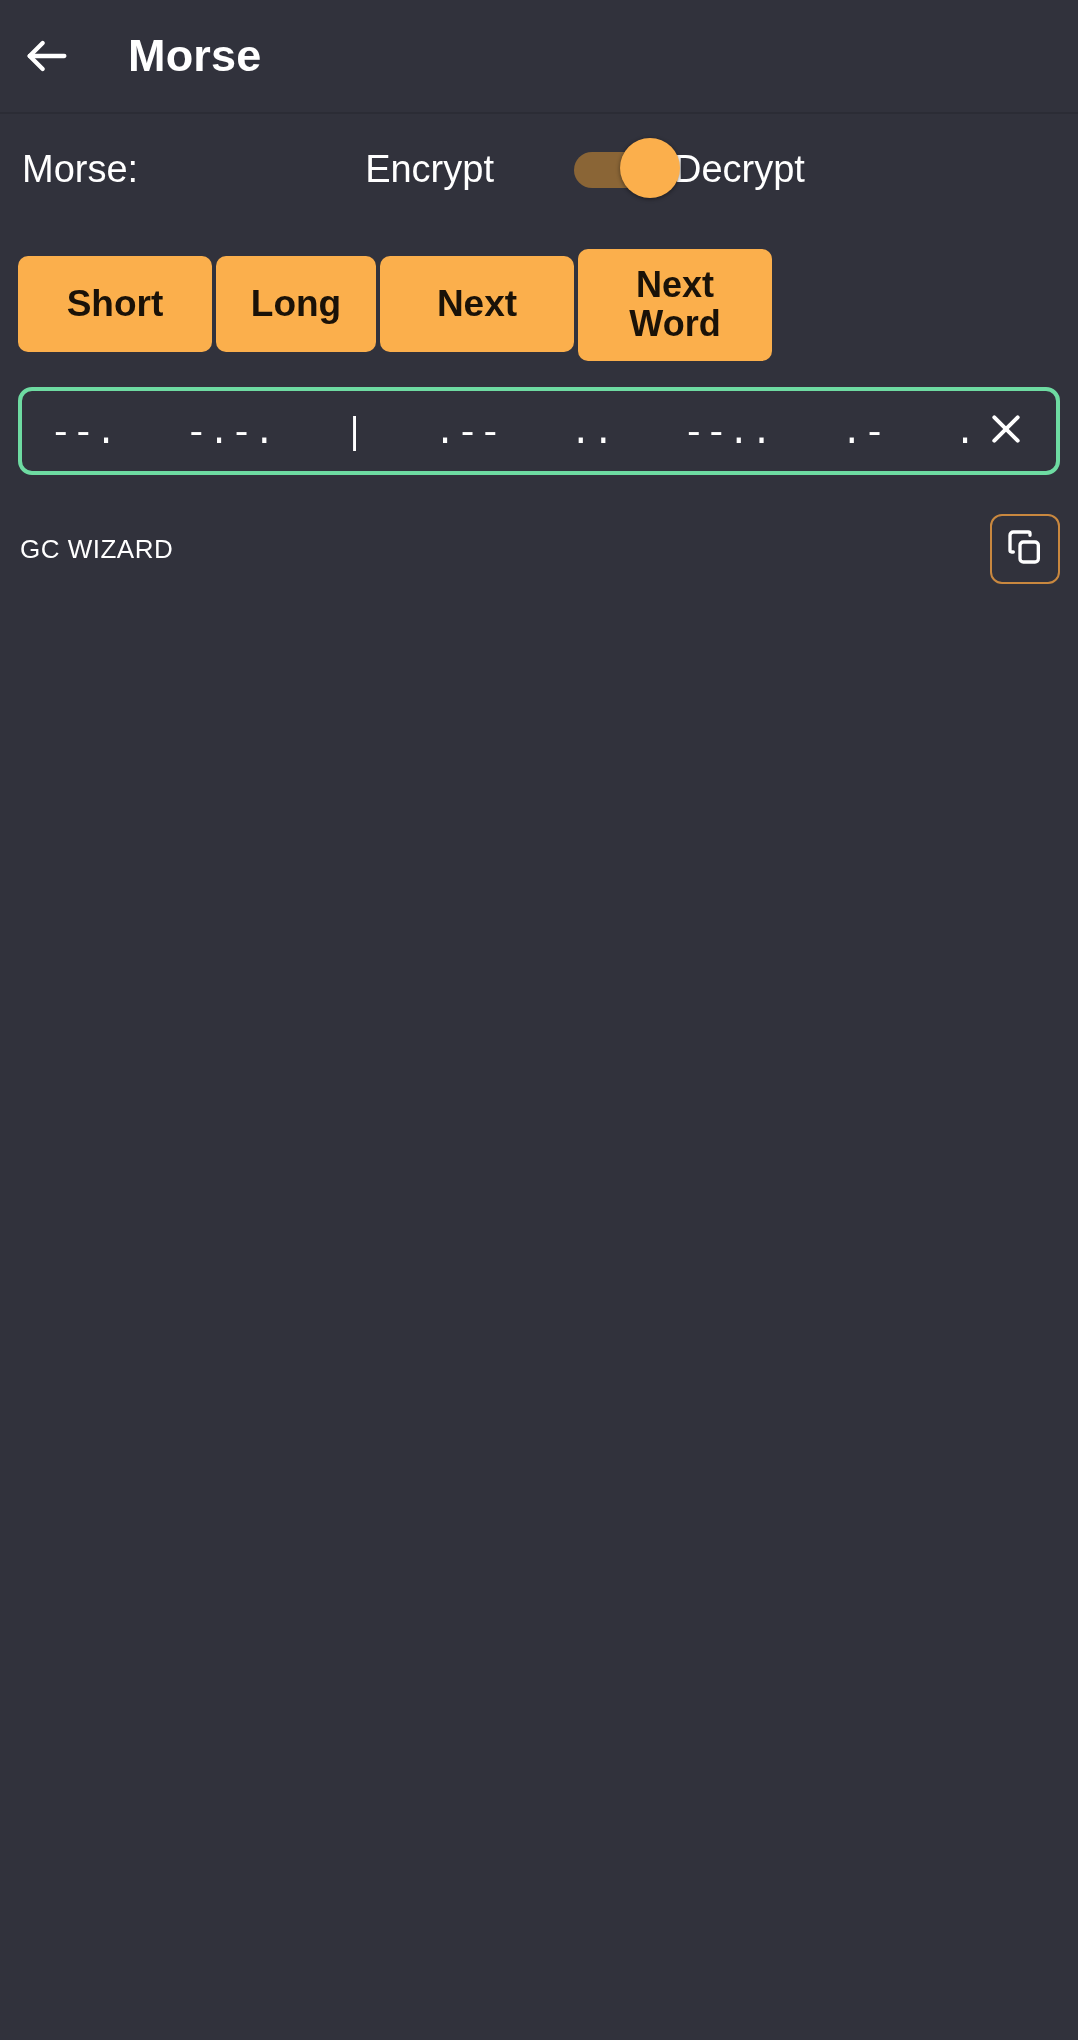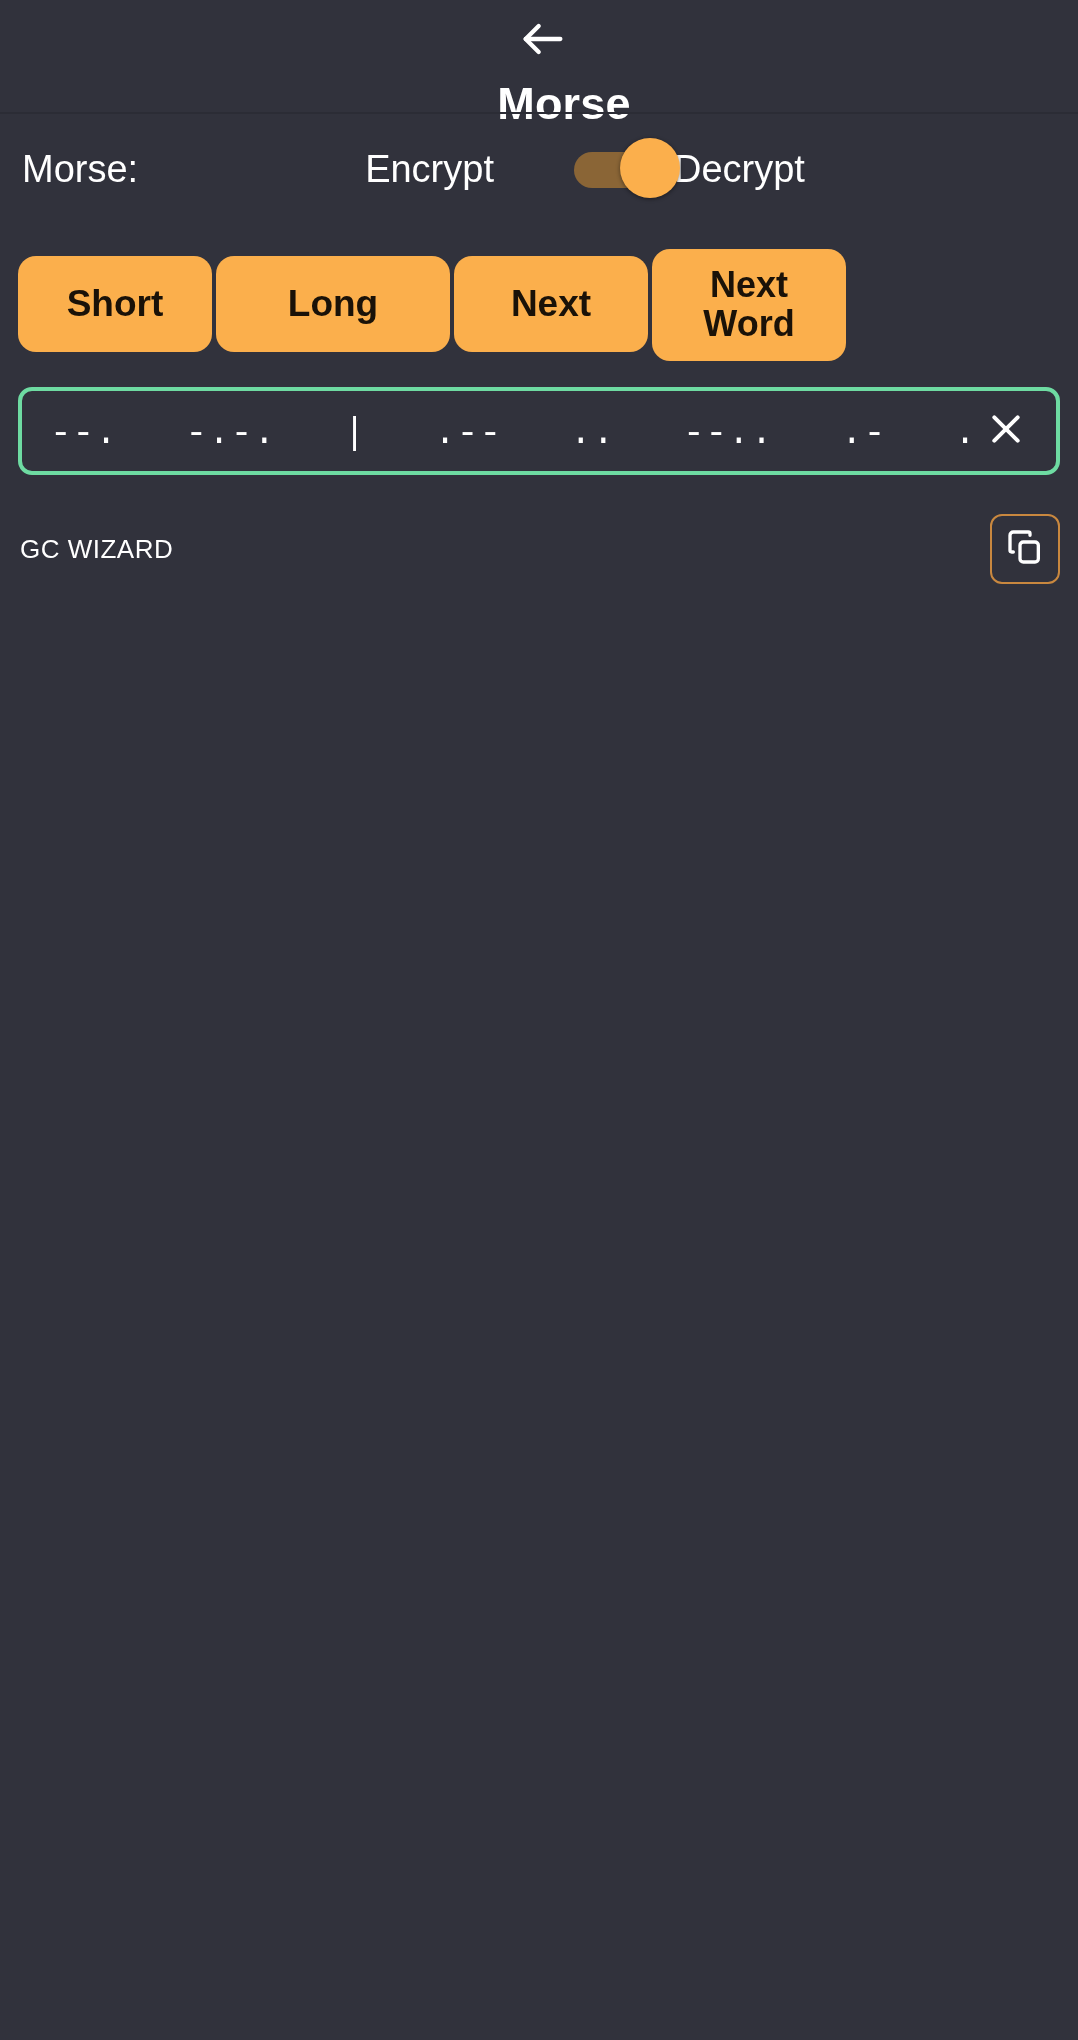--- a/index.html
+++ b/index.html
@@ -17,21 +17,20 @@
   }
 
   
   .appbar {
     height: 112px;
     display: flex;
     align-items: center;
     background: #31323c;
     box-sizing: border-box;
     padding-left: 8px;
-    flex-direction: column;
   }
   .back-btn {
     width: 78px;
     height: 78px;
     display: flex;
     align-items: center;
     justify-content: center;
     cursor: pointer;
     flex: 0 0 auto;
   }
@@ -107,21 +106,21 @@
     align-items: flex-start;
     padding: 0 18px;
     margin-top: 25px;
     height: 112px;
     box-sizing: border-box;
   }
   .btn {
     background: #fbaf4c;
     color: #1a1208;
     border: none;
-    border-radius: 18px;
+    border-radius: 10px;
     font-family: "Liberation Sans", sans-serif;
     font-size: 37px;
     font-weight: bold;
     line-height: 1.08;
     text-align: center;
     cursor: pointer;
     padding: 0;
     display: flex;
     align-items: center;
     justify-content: center;
@@ -131,21 +130,21 @@
     height: 96px;
     margin-top: 7px;
   }
   .btn.double {
     height: 112px;
     margin-top: 0;
     white-space: pre-line;
     font-size: 36px;
   }
   .btn-short { width: 194px; }
-  .btn-long  { width: 234px; margin-left: 4px; }
+  .btn-long  { width: 160px; margin-left: 4px; }
   .btn-next  { width: 194px; margin-left: 4px; }
   .btn-nextword { width: 194px; margin-left: 4px; }
 
   
   .input-wrap {
     margin: 26px 18px 0 18px;
     height: 88px;
     border: 4px solid #6edba2;
     border-radius: 14px;
     background: #31323c;

